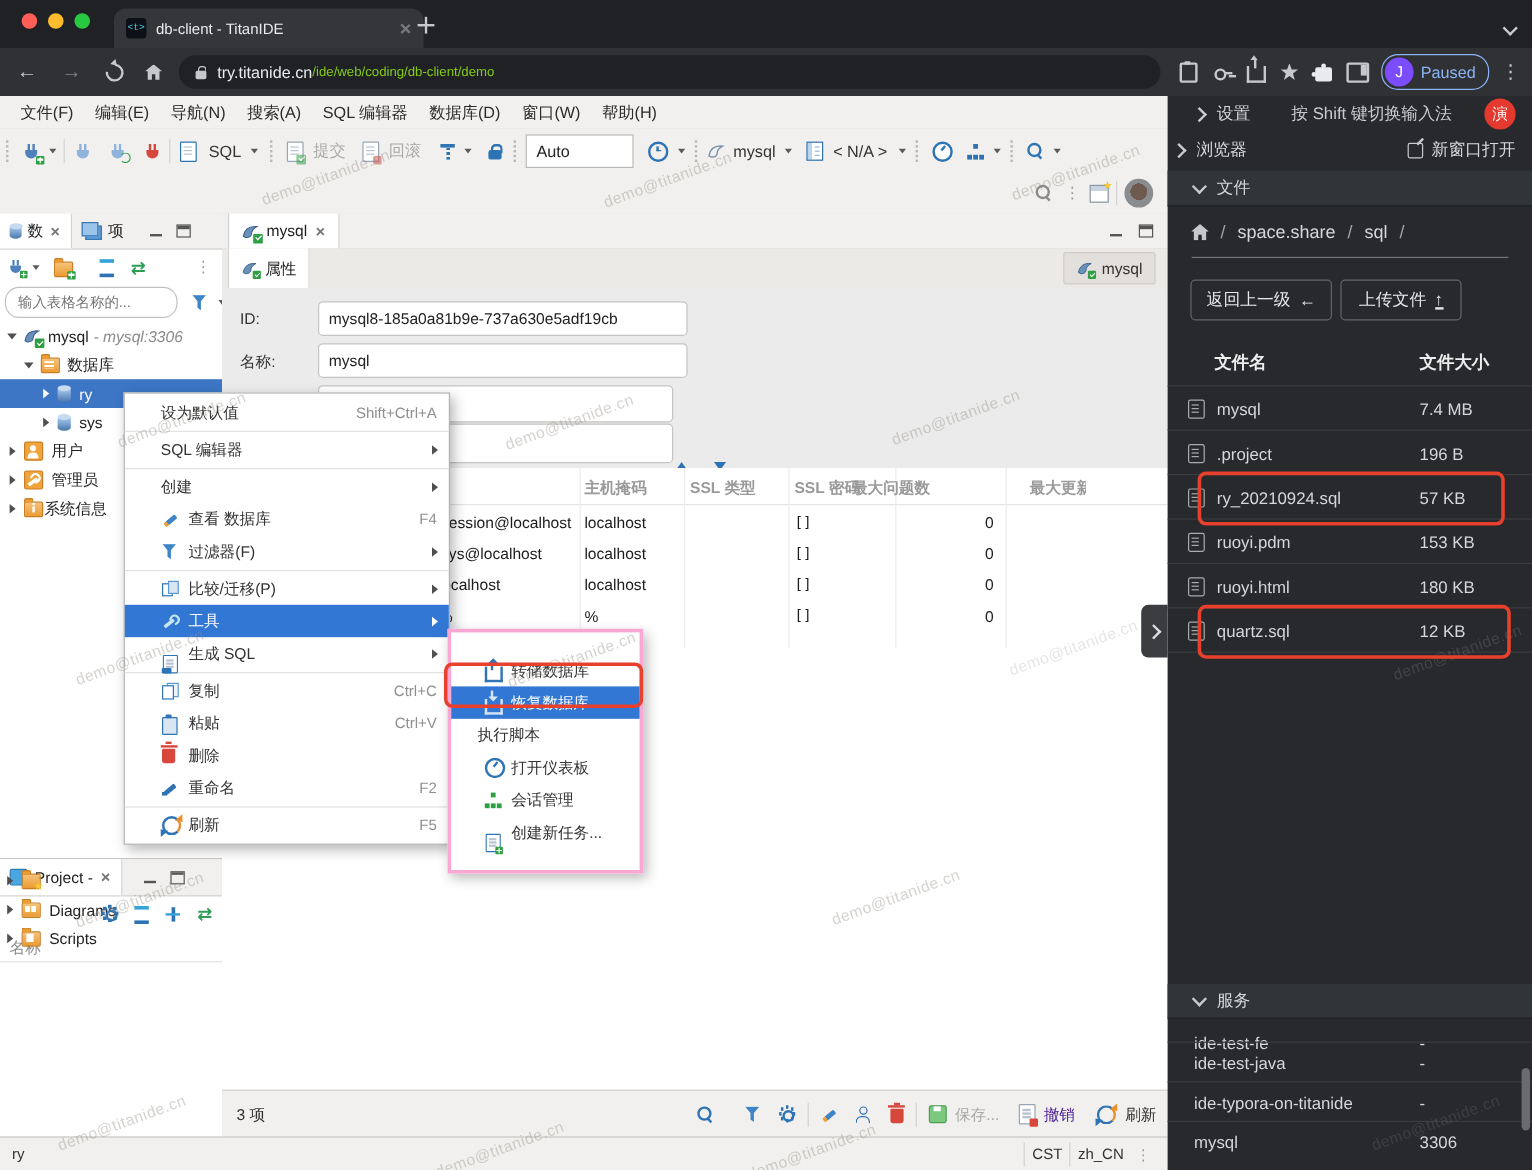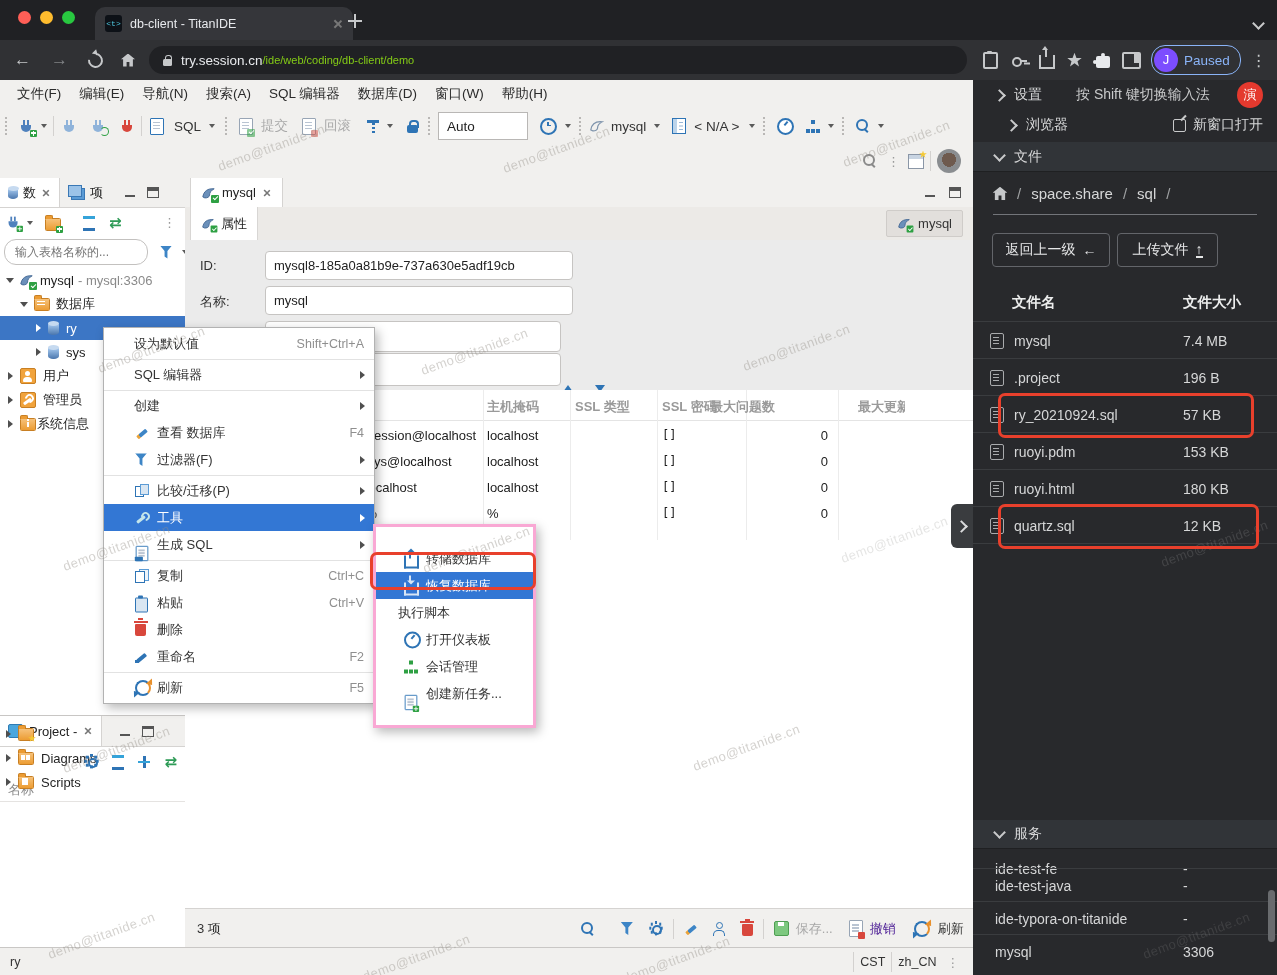--- a/index.html
+++ b/index.html
@@ -191,21 +191,21 @@
   </span>
   <span class="ab" style="right:14px;top:16px"><span class="chev d"></span></span>
 </div>
 <div class="ab flex" style="left:0;top:40px;width:1277px;height:40px;background:#303134">
   <span style="margin-left:14px;color:#c6c8ca;font-size:17px">←</span>
   <span style="margin-left:20px;color:#808386;font-size:17px">→</span>
   <span class="ic relic" style="margin-left:20px"></span>
   <span class="ic housic" style="margin-left:18px"></span>
   <div class="flex" style="margin-left:14px;width:790px;height:28px;border-radius:14px;background:#202124;padding:0 14px">
     <span class="ic lockw"></span>
-    <span style="margin-left:9px;color:#e8eaed;font-size:13.5px">try.session.cn</span>
+    <span style="margin-left:9px;color:#e8eaed;font-size:13.5px">try.titanide.cn</span>
       <span style="color:#84cc16;font-size:11px">/ide/web/coding/db-client/demo</span>
   </div>
   <span class="ic clipbic" style="margin-left:16px"></span>
   <span class="ic keyic" style="margin-left:14px"></span>
   <span class="ic shareic" style="margin-left:12px"></span>
   <span class="ic staric" style="margin-left:12px"></span>
   <span class="ic puzzic" style="margin-left:14px"></span>
   <span class="ic splitic" style="margin-left:12px"></span>
   <div class="flex" style="margin-left:10px;height:28px;border:1.5px solid #8ab4f8;border-radius:14px;padding:0 10px 0 2px;gap:6px">
     <span style="width:24px;height:24px;border-radius:50%;background:#7c4dff;color:#fff;font-size:13px;line-height:24px;text-align:center;display:inline-block">J</span>
@@ -320,21 +320,21 @@
       </span>
     <span class="ic car" style="margin-left:10px"></span>
   </div>
   <div class="ab" style="left:0;top:90px;width:185px">
     <div class="trow">
       <span class="ic tr-d" style="margin-left:6px"></span>
       <span class="ic" style="width:15px;height:14px;margin-left:5px"><svg width="15" height="14" viewBox="0 0 16 16">
             <path d="M1.5 12.5C2.5 6 7 2.5 14.5 3.2 11 5 9.2 7.6 9.2 10.4 9.2 12.6 6.5 13.8 3.8 13.6Z" fill="#6b90ba" stroke="#3c618f" stroke-width="1"></path>
           </svg><span class="chkbdg"></span></span>
       <span style="margin-left:6px">mysql</span>
-      <span style="margin-left:4px;color:#8a8a8a;">- mysql:3306</span>
+      <span style="margin-left:4px;color:#8a8a8a;font-style:italic">- mysql:3306</span>
     </div>
     <div class="trow">
       <span class="ic tr-d" style="margin-left:20px"></span>
       <span class="ic fold" style="margin-left:6px;margin-top:0">
           <span class="bdg-lines"></span>
         </span>
       <span style="margin-left:6px">数据库</span>
     </div>
     <div class="trow" style="background:#3c76c5;color:#fff">
       <span class="ic tr-r tr-rw" style="margin-left:36px"></span>
@@ -509,21 +509,21 @@
   <span style="margin:0 14px 0 10px;color:#9a9a9a">⋮</span>
 </div>
 
 <div class="ab" style="left:973px;top:80px;width:304px;height:895px;background:#28292c;color:#d6d7d8">
   <div class="flex" style="height:30px;padding:0 14px 0 22px;gap:10px">
     <span class="chev r"></span>
     <span style="font-size:14px">设置</span>
     <span style="margin-left:24px;font-size:14px;color:#c9cacb">按 Shift 键切换输入法</span>
     <span style="margin-left:auto;width:26px;height:26px;border-radius:50%;background:#e4392e;color:#fff;font-size:13px;line-height:26px;text-align:center;flex:none">演</span>
   </div>
-  <div class="flex" style="height:30px;padding:0 14px 0 34px;gap:10px">
+  <div class="flex" style="height:30px;padding:0 14px 0 5px;gap:10px">
     <span class="chev r"></span>
     <span style="font-size:14px">浏览器</span>
     <span class="flex" style="margin-left:auto;gap:7px">
       <span class="ic extic"></span>
       <span style="font-size:14px">新窗口打开</span>
     </span>
   </div>
   <div class="flex" style="height:29px;background:#313438;border-bottom:1px solid #1f2022;padding:0 22px;gap:10px;margin-top:2px">
     <span class="chev d" style="margin-top:-3px"></span>
     <span style="font-size:14px">文件</span>

